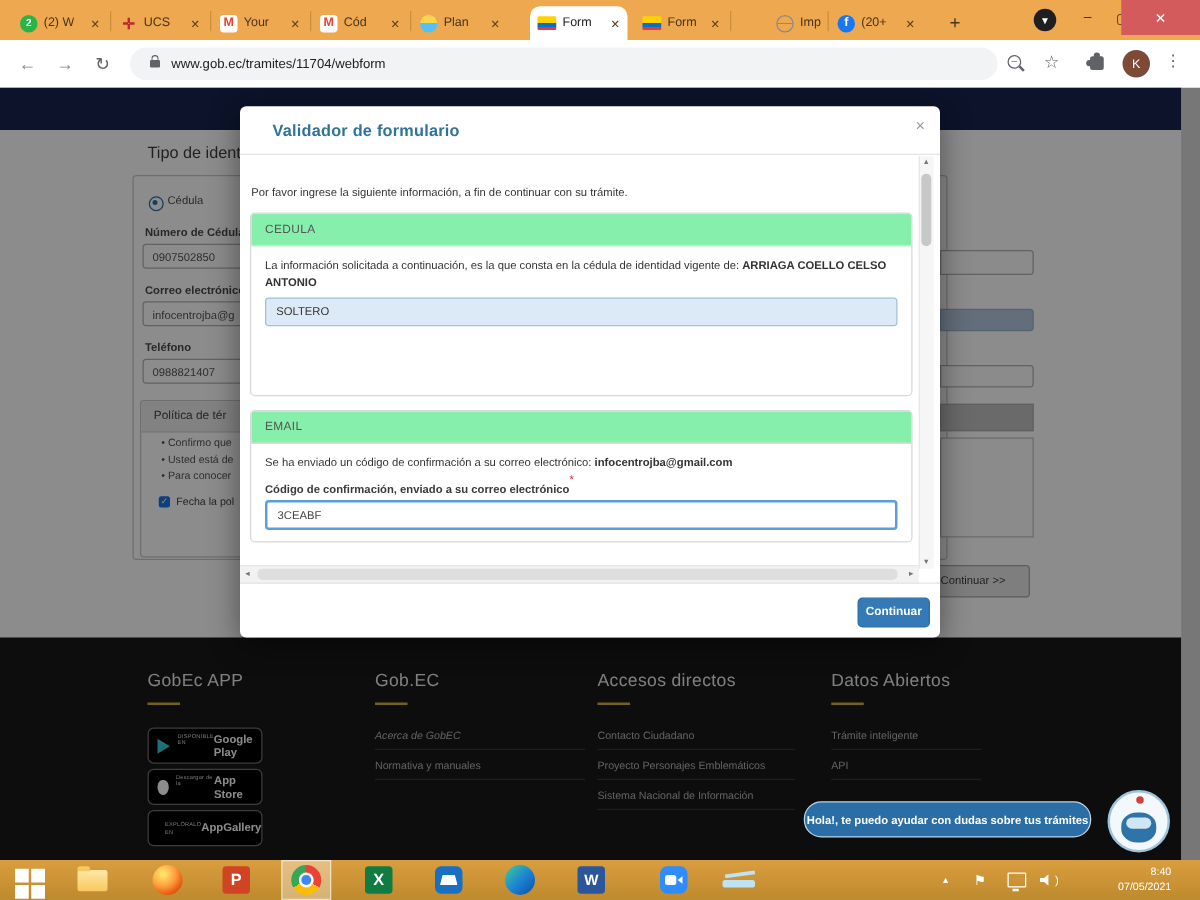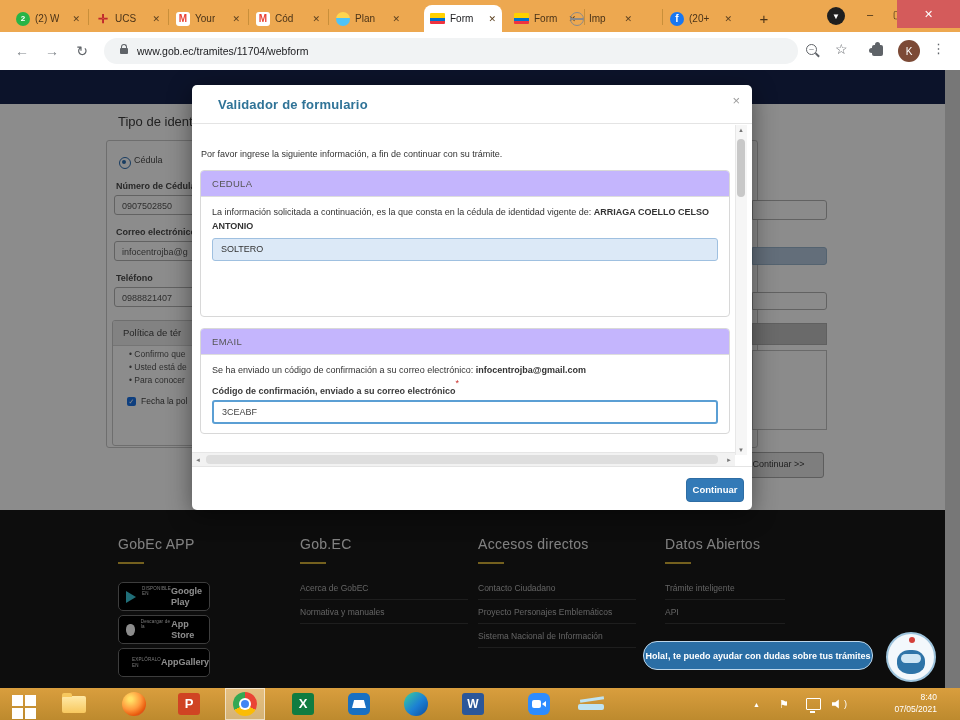--- a/index.html
+++ b/index.html
@@ -94,21 +94,21 @@
 
   
   .overlay{position:absolute;left:0;top:0;width:960px;height:618px;background:rgba(0,0,0,0.45);}
   .modal{position:absolute;left:192px;top:15px;width:560px;height:425px;background:#fff;border-radius:5px;
      box-shadow:0 5px 25px rgba(0,0,0,.45);}
   .m-title{position:absolute;left:26px;top:12px;font-size:13px;color:#2f7397;font-weight:600;letter-spacing:.2px;}
   .m-close{position:absolute;right:12px;top:8px;font-size:13px;color:#9b9b9b;}
   .m-hr{position:absolute;left:0;top:38px;width:560px;height:1px;background:#e4e4e4;}
   .m-intro{position:absolute;left:9px;top:64px;font-size:9px;color:#333;}
   .fieldset{position:absolute;left:8px;width:528px;border:1px solid #d8d8d8;border-radius:4px;background:#fff;overflow:hidden;}
-  .fs-head{height:25px;background:#c4b5fd;border-bottom:1px solid #ddd;font-size:9.5px;color:#555;
+  .fs-head{height:25px;background:#86efac;border-bottom:1px solid #ddd;font-size:9.5px;color:#555;
      line-height:25px;padding-left:11px;letter-spacing:.3px;}
   .fs-body{position:relative;font-size:9px;color:#333;}
   .m-par{margin:9px 11px 0 11px;line-height:1.55;}
   .m-label{margin:8px 0 0 11px;font-weight:bold;color:#3a3a3a;display:inline-block;}
   .req{color:#c9302c;font-size:9px;vertical-align:top;}
   .in-soltero{margin:4px 11px 0 11px;height:21px;background:#dce9f7;border:1px solid #9fc0e0;border-radius:3px;
      line-height:21px;padding-left:8px;color:#333;}
   .daterow{display:flex;align-items:center;margin:10px 0 0 11px;gap:8px;}
   .in-date{width:112px;height:22px;border:1px solid #b7b7b7;border-radius:4px;display:flex;align-items:center;
      box-sizing:border-box;padding:0 6px;color:#444;}
@@ -215,21 +215,21 @@
       <span class="fav-flag"></span>
       <span class="tlabel">Form</span>
       <span class="tclose">✕</span>
     </div>
     <div class="tab" style="left:508px;width:74px;">
       <span class="fav-flag"></span>
       <span class="tlabel">Form</span>
       <span class="tclose">✕</span>
     </div>
     <div class="tabsep" style="left:584px;"></div>
-    <div class="tab" style="left:564px;width:74px;">
+    <div class="tab" style="left:615px;width:74px;">
       <span class="fav fav-globe"></span>
       <span class="tlabel">Imp</span>
       <span class="tclose">✕</span>
     </div>
     <div class="tabsep" style="left:662px;"></div>
     <div class="tab" style="left:664px;width:74px;">
       <span class="fav fav-facebook">f</span>
       <span class="tlabel">(20+</span>
       <span class="tclose">✕</span>
     </div>
@@ -313,21 +313,21 @@
           <span class="btxt">
               <span class="b-top">EXPLÓRALO EN</span>
               <span class="b-name">AppGallery</span>
             </span>
         </div>
       </div>
       <div class="f-col" style="left:300px;">
         <div class="f-head">Gob.EC</div>
         <div class="f-rule"></div>
         <div style="height:12px;"></div>
-        <div class="f-link" style="width:168px;">Acerca de GobEC</div>
+        <div class="f-link" style="width:168px;font-style:italic;">Acerca de GobEC</div>
         <div class="f-link" style="width:168px;">Normativa y manuales</div>
       </div>
       <div class="f-col" style="left:478px;">
         <div class="f-head">Accesos directos</div>
         <div class="f-rule"></div>
         <div style="height:12px;"></div>
         <div class="f-link" style="width:158px;">Contacto Ciudadano</div>
         <div class="f-link" style="width:158px;">Proyecto Personajes Emblemáticos</div>
         <div class="f-link" style="width:158px;">Sistema Nacional de Información</div>
       </div>

